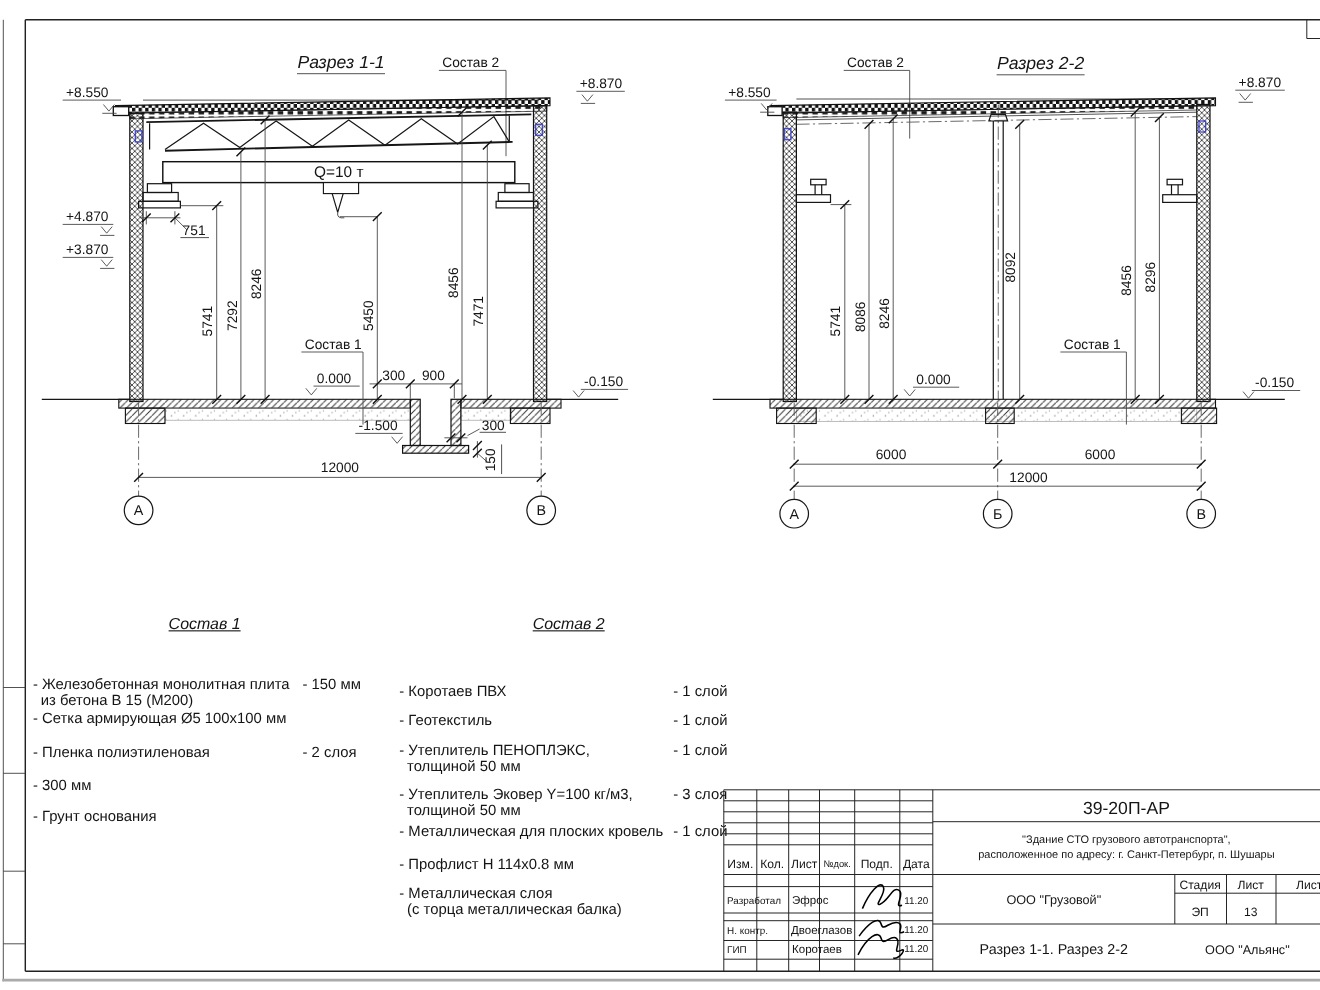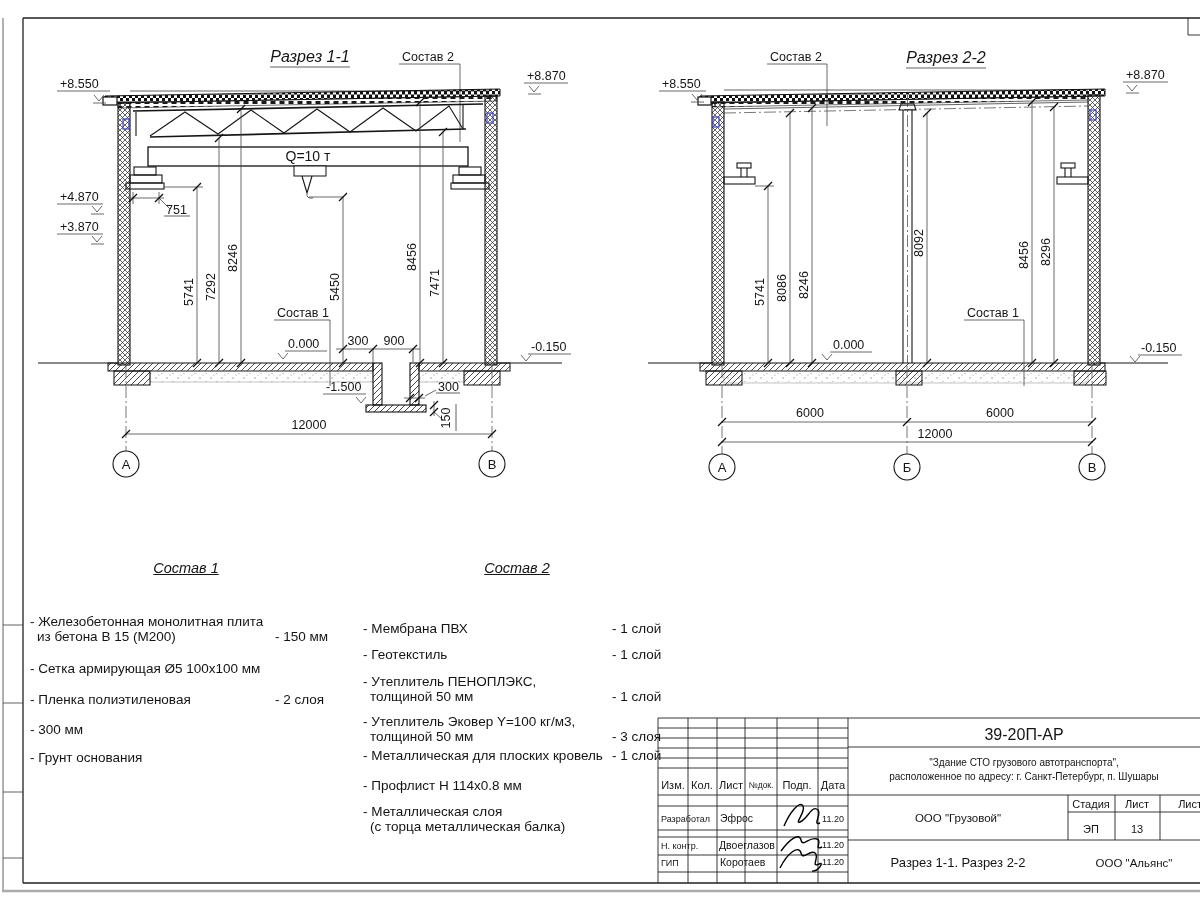--- a/index.html
+++ b/index.html
@@ -34,21 +34,21 @@
   .sig{stroke:#000;stroke-width:1.4;fill:none}
   .paper{stroke:#aaa;stroke-width:2.5;fill:none}
   
   .sostav{position:absolute;width:312px;font-size:13.5px;line-height:15px;color:#141414}
   .sostav .s-title{font-style:italic;text-decoration:underline;font-size:14.5px;
                    width:160px;text-align:center}
   .s1-list{left:30px;top:561px}
   .s2-list{left:363px;top:561px}
   .s1-list .s-title{margin-left:76px}
   .s2-list .s-title{margin-left:74px}
-  .item{display:flex;align-items:flex-end}
+  .item{display:flex;}
   .item .txt{flex:0 0 245px}
   .s2-list .item .txt{flex:0 0 249px}
   .item .val{flex:1;white-space:nowrap}
   .txt span{display:block}
 </style>
 </head>
 <body>
 
 <div class="sheet">
 <svg width="1200" height="900" viewBox="0 0 1200 900">
@@ -351,21 +351,21 @@
 
   <div class="sostav s1-list">
     <div class="s-title">Состав 1</div>
     <div class="item" style="margin-top:38px">
       <div class="txt">
           <span>- Железобетонная  монолитная плита</span>
           <span style="margin-left:7px">из бетона В 15 (М200)</span>
         </div>
       <div class="val">- 150 мм</div>
     </div>
-    <div class="item" style="margin-top:17px">
+    <div class="item" style="margin-top:1px">
       <div class="txt">
           <span>- Сетка армирующая Ø5 100х100 мм</span>
         </div>
       <div class="val"></div>
     </div>
     <div class="item" style="margin-top:16px">
       <div class="txt">
           <span>- Пленка полиэтиленовая</span>
         </div>
       <div class="val">-  2 слоя</div>
@@ -378,21 +378,21 @@
           <span>- Грунт основания</span>
         </div>
       <div class="val"></div>
     </div>
   </div>
 
   <div class="sostav s2-list">
     <div class="s-title">Состав 2</div>
     <div class="item" style="margin-top:45px">
       <div class="txt">
-          <span>- Мембрана ПВХ</span>
+          <span>- Коротаев ПВХ</span>
         </div>
       <div class="val">- 1 слой</div>
     </div>
     <div class="item" style="margin-top:11px">
       <div class="txt">
           <span>- Геотекстиль</span>
         </div>
       <div class="val">- 1 слой</div>
     </div>
     <div class="item" style="margin-top:12px">

